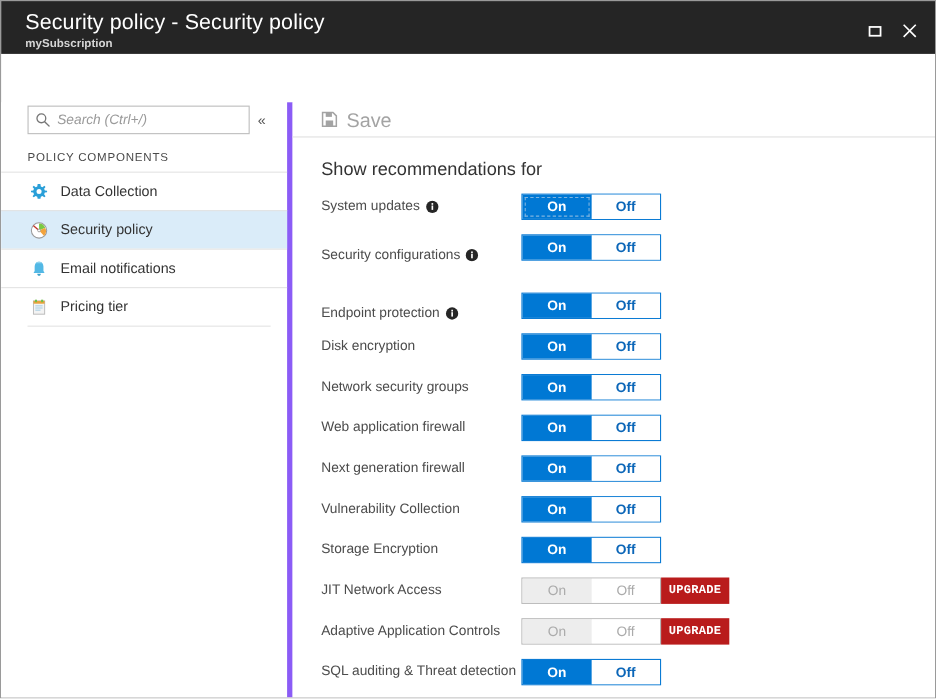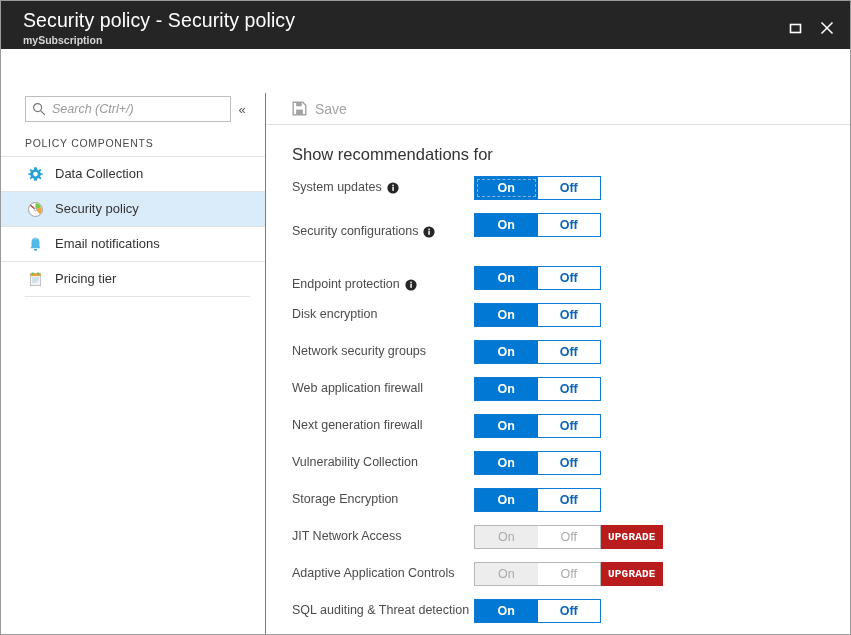--- a/index.html
+++ b/index.html
@@ -83,21 +83,21 @@
     min-height: 0;
     background: #ffffff;
   }
 
   
   .sidebar {
     flex: 0 0 265px;
     width: 265px;
     box-sizing: border-box;
     background: #ffffff;
-    border-right: 1px solid #8b5cf6;
+    border-right: 5px solid #8b5cf6;
     display: flex;
     flex-direction: column;
     padding-top: 2px;
   }
   .search-row {
     display: flex;
     align-items: center;
     padding: 0 12px 0 24px;
     height: 28px;
     margin-bottom: 14px;
@@ -193,21 +193,21 @@
     box-sizing: border-box;
   }
   .toolbar-btn {
     display: flex;
     align-items: center;
     gap: 8px;
     cursor: default;
   }
   .toolbar-btn svg { display: block; }
   .toolbar-label {
-    font-size: 14px;
+    font-size: 18px;
     color: #a3a3a3;
     line-height: 18px;
   }
 
   .panel {
     flex: 1 1 auto;
     min-height: 0;
     padding: 18px 0 0 26px;
     position: relative;
   }

